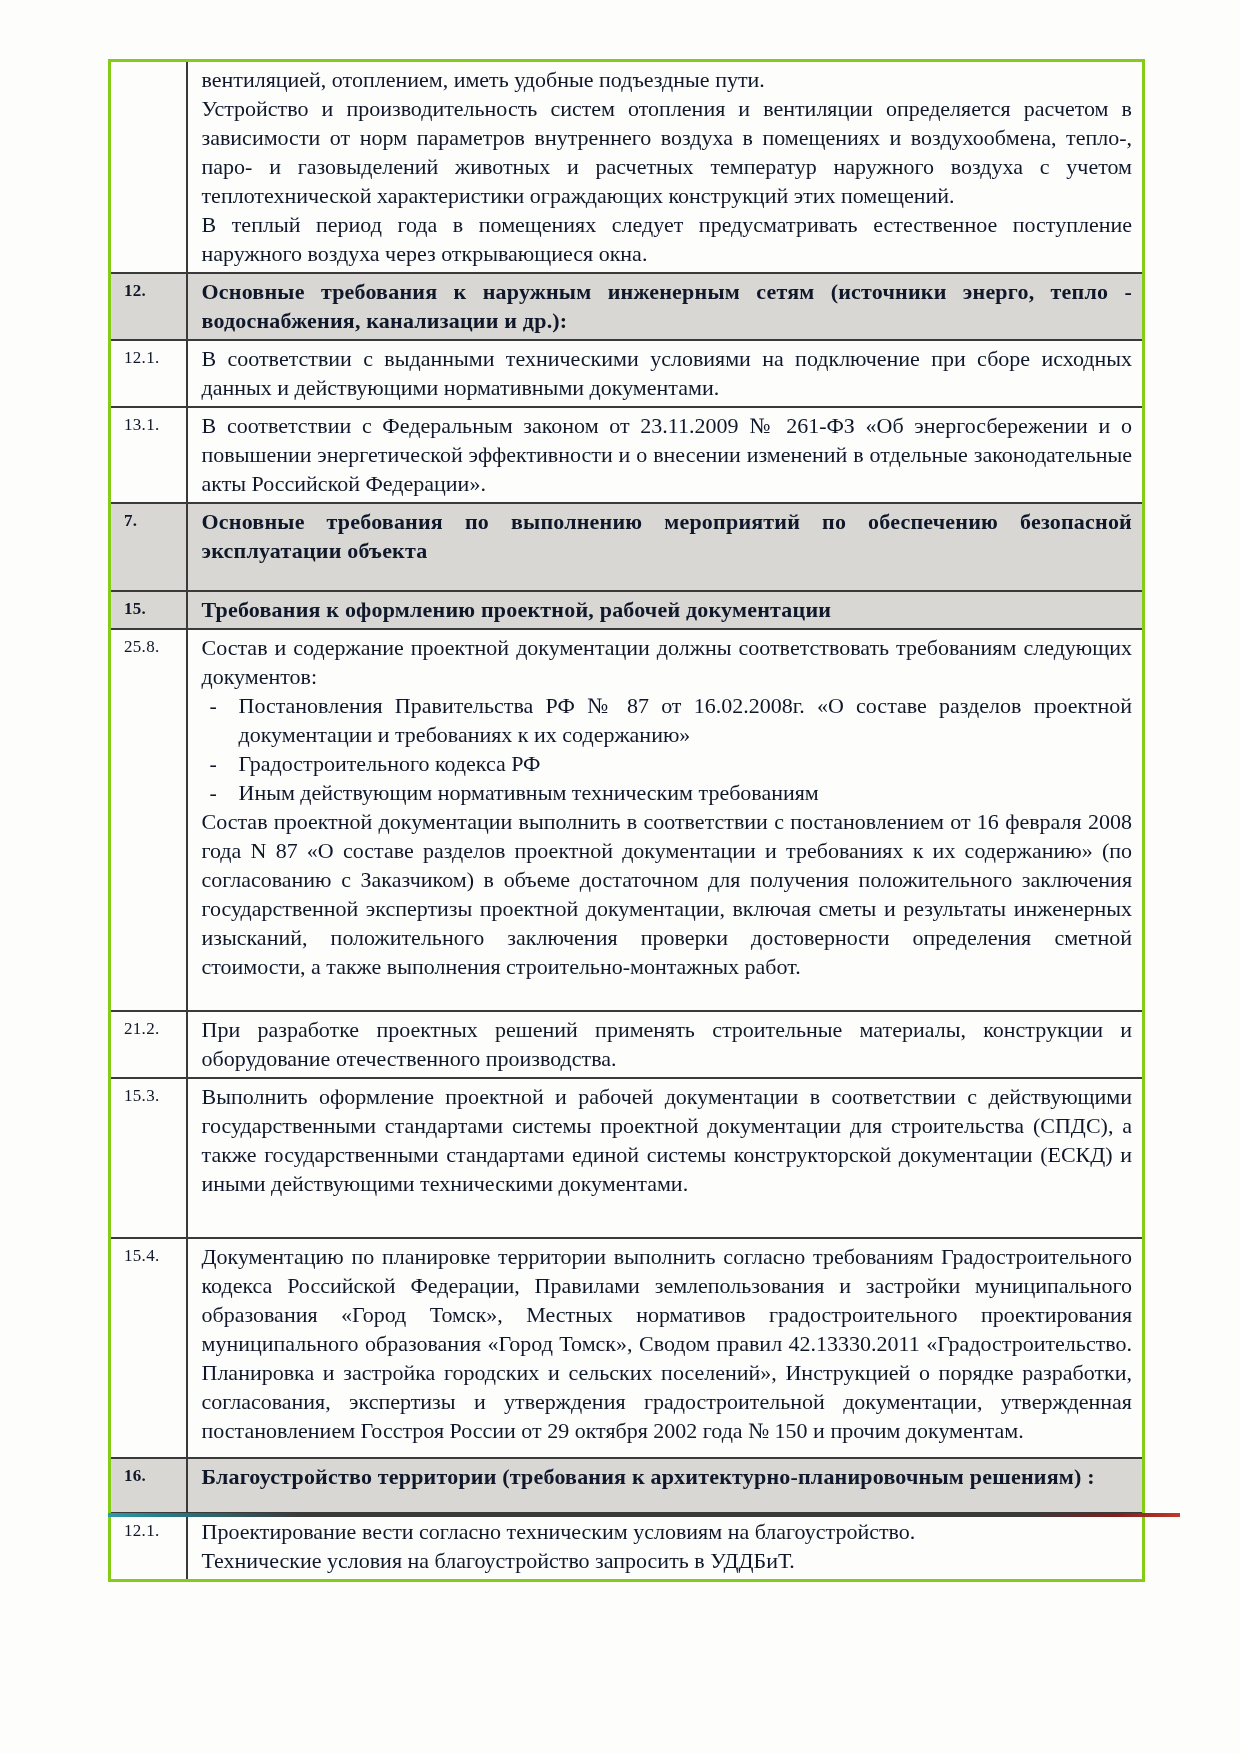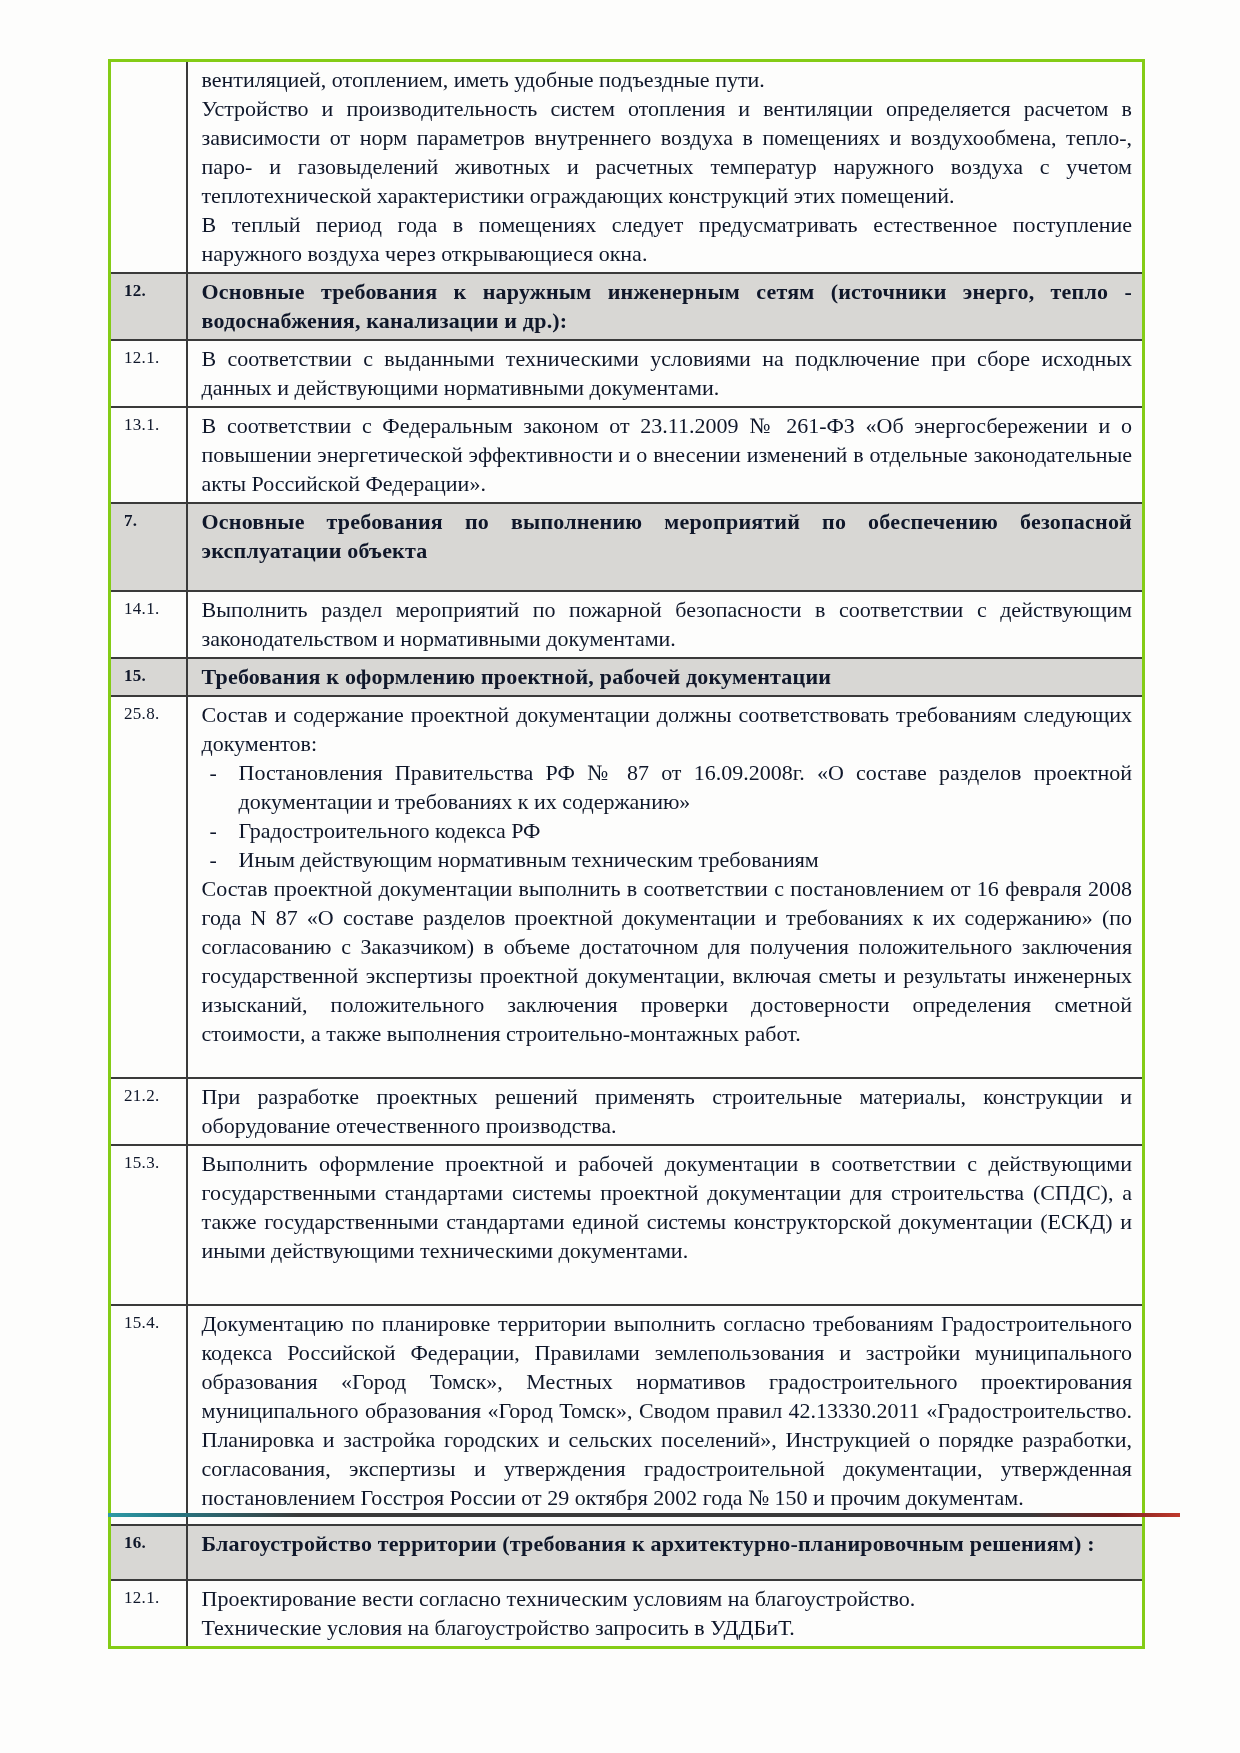--- a/index.html
+++ b/index.html
@@ -95,39 +95,33 @@
         </td>
       </tr>
 
       <tr class="hdr h88">
         <td class="num">7.</td>
         <td class="txt">
           <p>Основные требования по выполнению мероприятий по обеспечению безопасной эксплуатации объекта</p>
         </td>
       </tr>
 
-      <tr class="h55">
-        <td class="num">14.1.</td>
-        <td class="txt">
-          <p>Выполнить раздел мероприятий по пожарной безопасности в соответствии с действующим законодательством и нормативными документами.</p>
-        </td>
-      </tr>
 
       <tr class="hdr h28">
         <td class="num">15.</td>
         <td class="txt">
           <p>Требования к оформлению проектной, рабочей документации</p>
         </td>
       </tr>
 
       <tr class="h382">
         <td class="num">25.8.</td>
         <td class="txt">
           <p>Состав и содержание проектной документации должны соответствовать требованиям следующих документов:</p>
-          <p class="li"><span class="mk">-</span><span>Постановления Правительства РФ № 87 от 16.09.2008г. «О составе разделов проектной документации и требованиях к их содержанию»</span></p>
+          <p class="li"><span class="mk">-</span><span>Постановления Правительства РФ № 87 от 16.02.2008г. «О составе разделов проектной документации и требованиях к их содержанию»</span></p>
           <p class="li"><span class="mk">-</span><span>Градостроительного кодекса РФ</span></p>
           <p class="li"><span class="mk">-</span><span>Иным действующим нормативным техническим требованиям</span></p>
           <p>Состав проектной документации выполнить в соответствии с постановлением от 16 февраля 2008 года N 87 «О составе разделов проектной документации и требованиях к их содержанию» (по согласованию с Заказчиком) в объеме достаточном для получения положительного заключения государственной экспертизы проектной документации, включая сметы и результаты инженерных изысканий, положительного заключения проверки достоверности определения сметной стоимости, а также выполнения строительно-монтажных работ.</p>
         </td>
       </tr>
 
       <tr class="h50">
         <td class="num">21.2.</td>
         <td class="txt">
           <p>При разработке проектных решений применять строительные материалы, конструкции и оборудование отечественного производства.</p>

